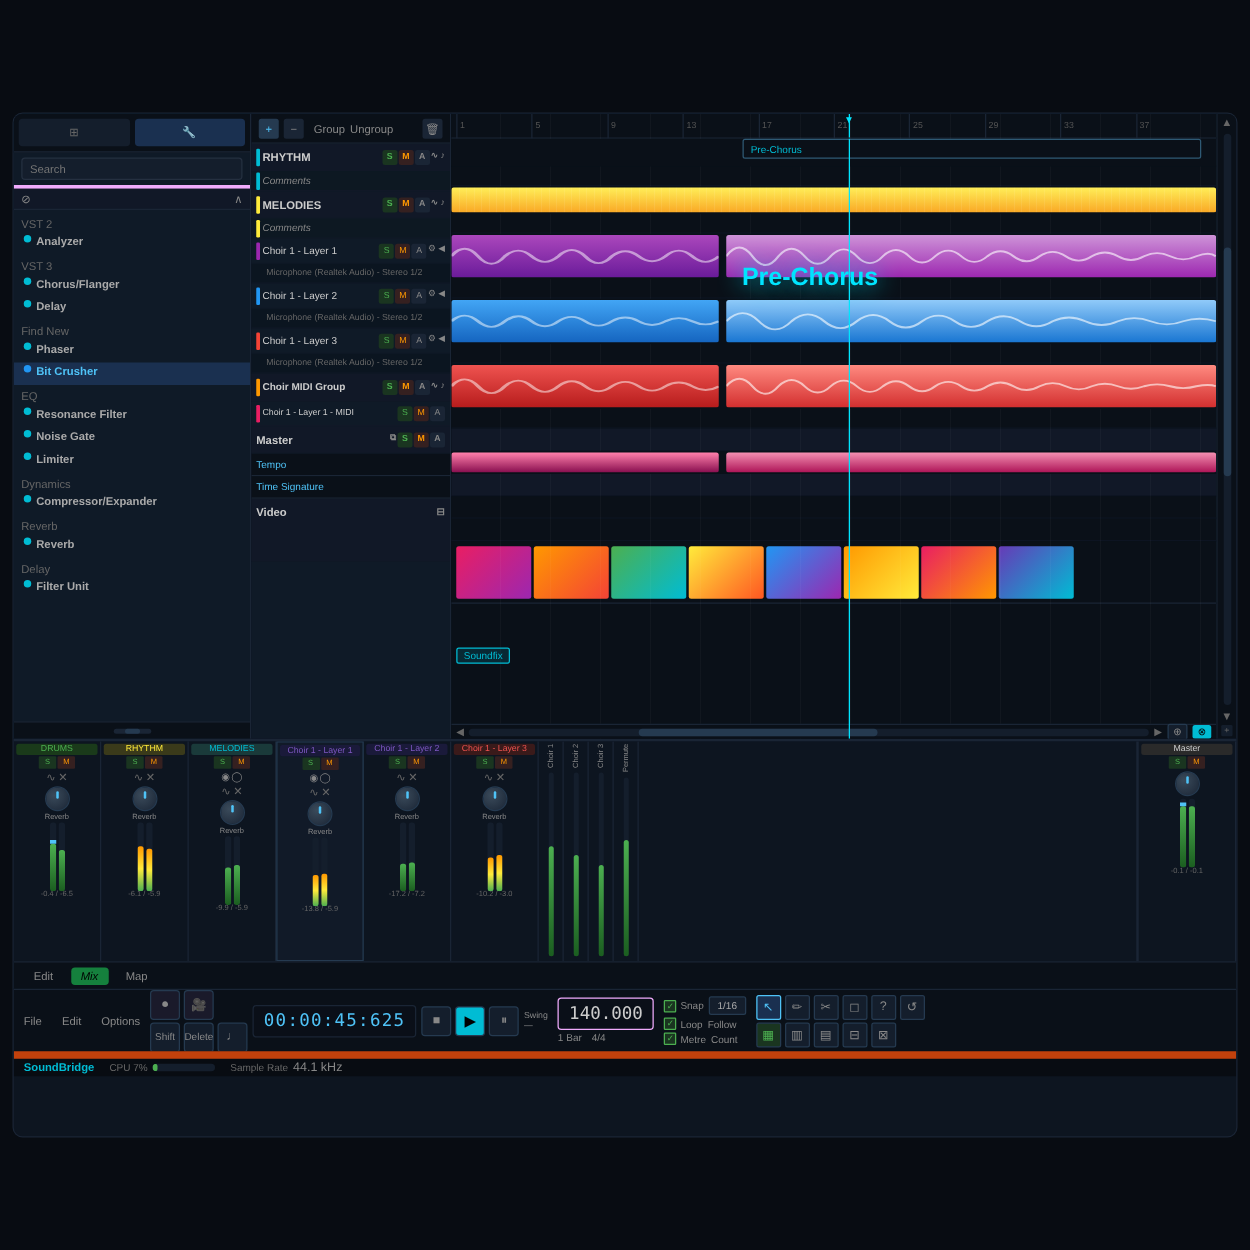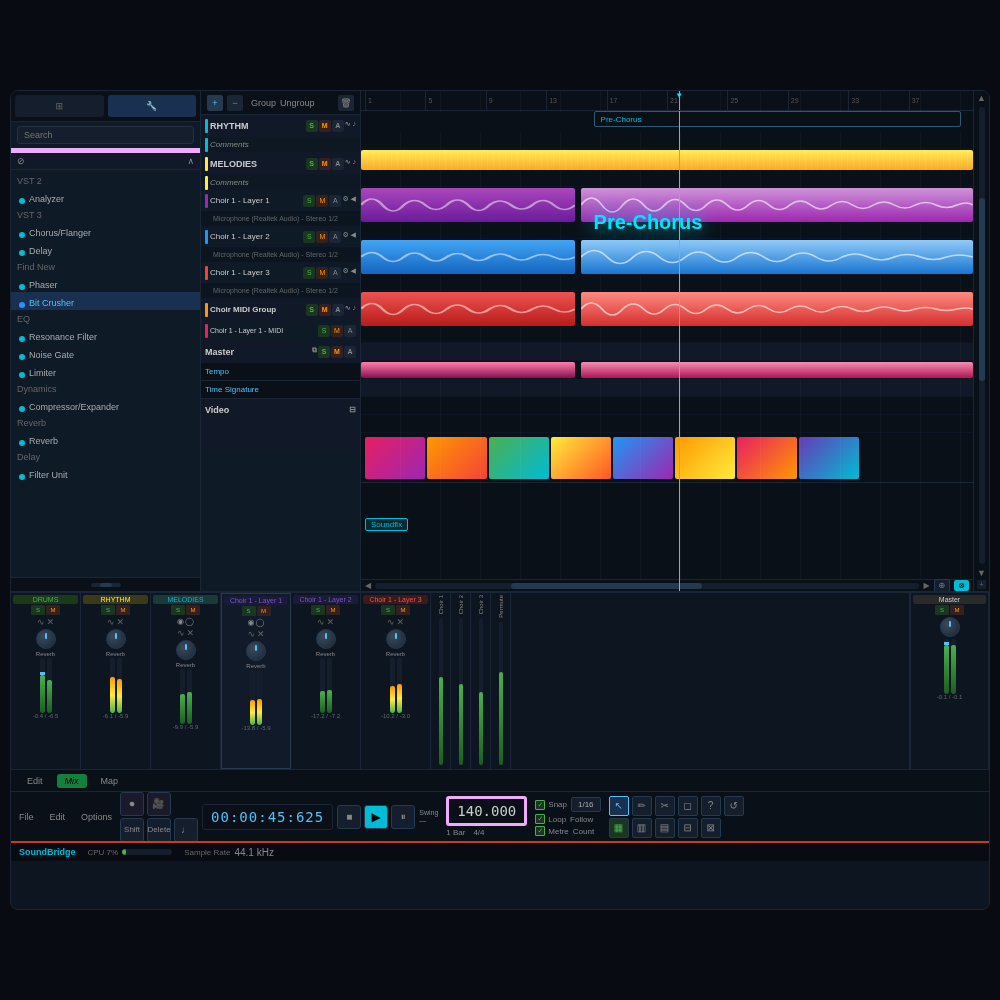--- a/index.html
+++ b/index.html
@@ -75,21 +75,21 @@
       color: #4fc3f7;
     }
 
     .sidebar-tab.inactive {
       background: #141e2c;
       color: #666;
     }
 
     .sidebar-search {
       padding: 4px 6px;
-      border-bottom: 5px solid #f0abfc;
+      border-bottom: 3px solid #f0abfc;
     }
 
     .sidebar-search input {
       width: 100%;
       background: #141e2c;
       border: 1px solid #253040;
       border-radius: 3px;
       color: #888;
       padding: 2px 6px;
       font-size: 9px;
@@ -108,27 +108,28 @@
     }
 
     .sidebar-item-list {
       flex: 1;
       overflow-y: auto;
       padding: 2px 0;
     }
 
     .sidebar-item {
       display: flex;
-      align-items: flex-end;
+      align-items: flex-start;
       padding: 2px 8px;
       height: 18px;
       cursor: pointer;
       font-size: 9px;
       color: #aaa;
       gap: 4px;
+      font-weight: bold;
     }
 
     .sidebar-item.active-item {
       background: #1a3050;
       color: #4fc3f7;
     }
 
     .item-dot {
       width: 6px;
       height: 6px;
@@ -383,21 +384,21 @@
     }
 
     .transport-btn.play {
       background: #00bcd4;
       color: #000;
       font-size: 12px;
     }
 
     .bpm-display {
       background: #0a0f18;
-      border: 3px solid #f0abfc;
+      border: 1px solid #f0abfc;
       border-radius: 3px;
       padding: 4px 8px;
       font-family: monospace;
       font-size: 14px;
       color: #ccc;
     }
 
     .snap-display {
       background: #141e2c;
       border: 1px solid #253a50;
@@ -409,21 +410,21 @@
 
     .bottom-label-row {
       height: 20px;
       background: #080c12;
       display: flex;
       align-items: center;
       padding: 0 8px;
       gap: 12px;
       font-size: 8px;
       color: #666;
-      border-top: 2px solid #c2410c;
+      border-top: 6px solid #c2410c;
     }
 
     .menu-items {
       display: flex;
       gap: 16px;
     }
 
     .menu-item {
       color: #888;
       cursor: pointer;

